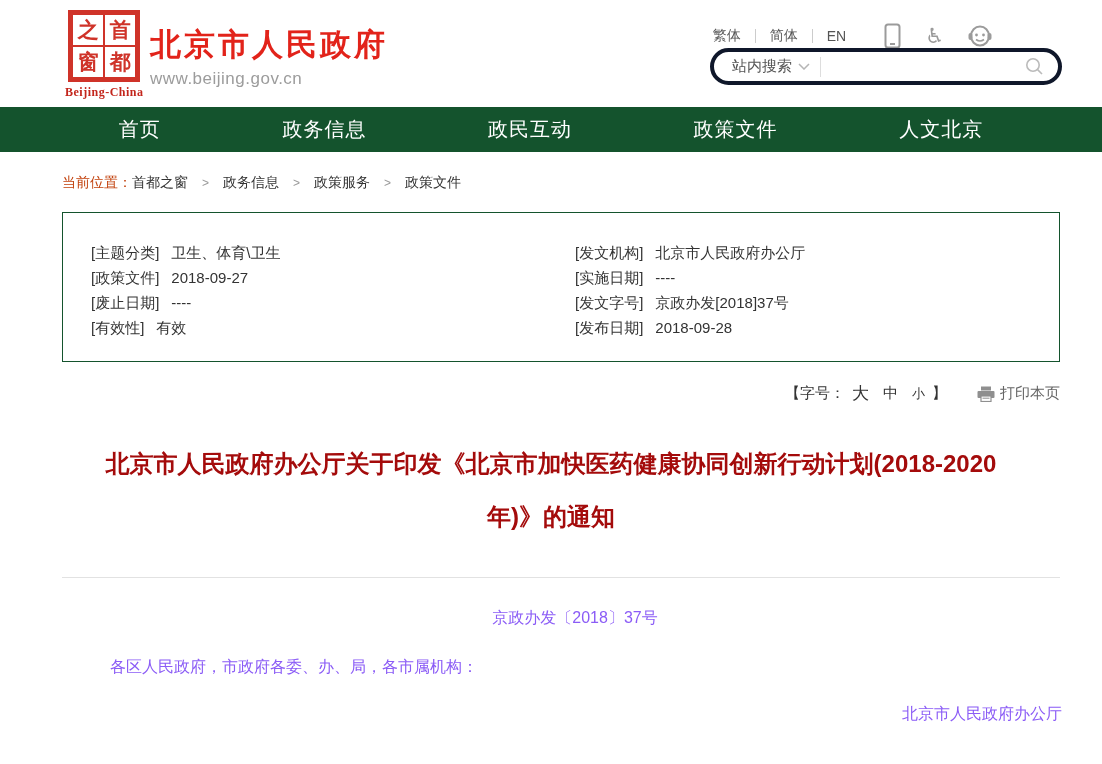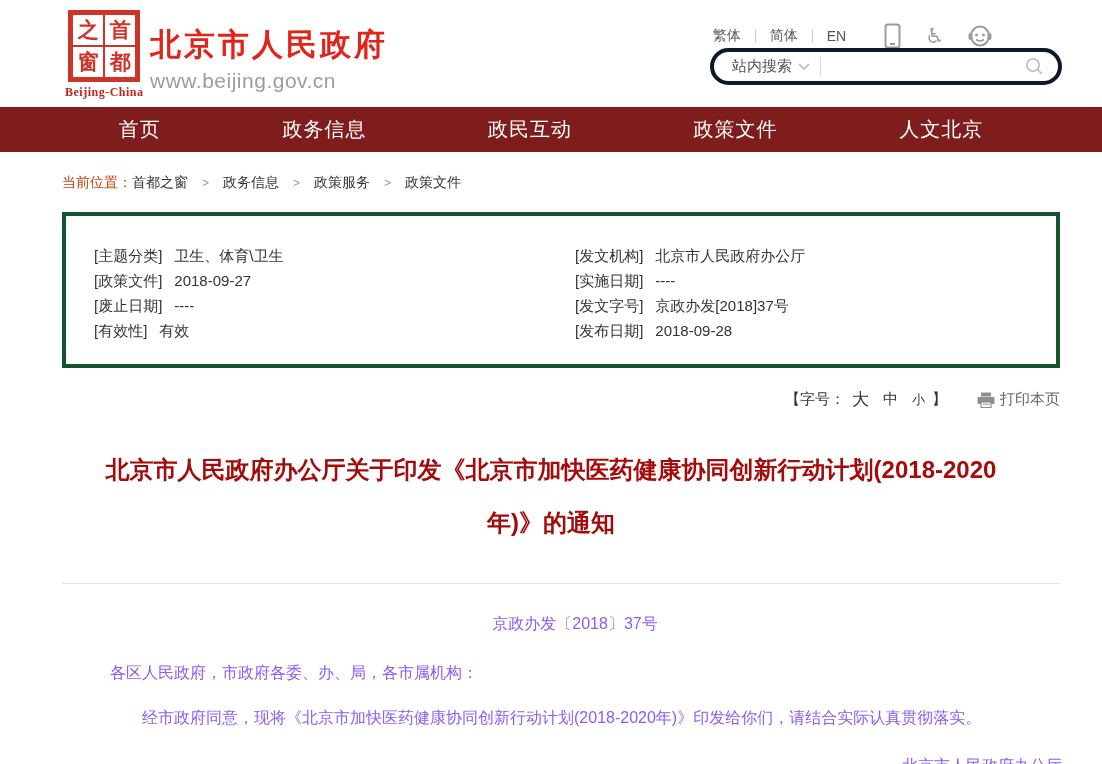--- a/index.html
+++ b/index.html
@@ -22,21 +22,21 @@
     color:#cf3329; font-weight:bold; font-size:21px;
     font-family:"Liberation Serif","DejaVu Serif",serif;
   }
   .logo-caption {
     margin-top:3px; color:#c3261c; font-weight:bold; font-size:12px;
     font-family:"Liberation Serif","DejaVu Serif",serif; letter-spacing:.5px;
   }
 
   .site-ident { position:absolute; left:150px; top:24px; }
   .site-title { color:#e2231a; font-size:31px; font-weight:bold; letter-spacing:3px; cursor:pointer; }
-  .site-url { color:#9c9c9c; font-size:21px; margin-top:3px; letter-spacing:.5px; }
+  .site-url { color:#9c9c9c; font-size:17px; margin-top:3px; letter-spacing:.5px; }
 
   .top-links {
     position:absolute; top:23px; right:110px; height:26px;
     display:flex; align-items:center; font-size:14px; color:#555;
   }
   .lang-link { padding:0 14px; cursor:pointer; }
   .lang-sep { width:1px; height:14px; background:#ccc; }
   .hdr-icon { margin-left:24px; cursor:pointer; display:flex; align-items:center; }
   .wheel { font-size:21px; color:#9b9b9b; line-height:1;
            font-family:"DejaVu Sans",sans-serif; }
@@ -47,37 +47,37 @@
     display:flex; align-items:center; padding:0 14px 0 18px; background:#fff;
   }
   .search-cat { color:#555; font-size:15px; cursor:pointer; display:flex; align-items:center; }
   .search-cat svg { margin-left:6px; }
   .search-divider { width:1px; height:20px; background:#ddd; margin:0 10px; }
   .search-input { flex:1; border:none; outline:none; font-size:14px; color:#333; background:transparent; }
   .search-go { cursor:pointer; display:flex; align-items:center; }
 
   
   .nav {
-    height:45px; background:#7f1d1d; display:flex; align-items:center;
+    height:45px; background:#14532d; display:flex; align-items:center;
     justify-content:space-around; padding:0 58px;
   }
   .nav-item { color:#fff; font-size:20px; letter-spacing:1px; cursor:pointer; }
 
   
   .breadcrumb {
     margin:22px 0 0 62px; font-size:14px; color:#333;
     display:flex; align-items:center;
   }
   .bc-prefix { color:#c2410c; }
   .bc-item { color:#333; cursor:pointer; }
   .bc-sep { color:#999; margin:0 14px; font-size:12px; }
 
   
   .meta-box {
-    margin:20px 0 0 62px; width:998px; border:4px solid #14532d;
+    margin:20px 0 0 62px; width:998px; border:1px solid #14532d;
     padding:27px 0 21px 28px; display:flex;
   }
   .meta-col { width:50%; }
   .meta-row { display:flex; font-size:15px; color:#333; line-height:25px; }
   .meta-label { white-space:nowrap; margin-right:12px; }
   .meta-value { white-space:nowrap; }
 
   
   .toolbar {
     width:998px; margin:20px 0 0 62px; display:flex; justify-content:flex-end;
@@ -243,16 +243,15 @@
   </span>
 </div>
 
 <h1 class="doc-title">北京市人民政府办公厅关于印发《北京市加快医药健康协同创新行动计划(2018-2020年)》的通知</h1>
 
 <div class="divider"></div>
 
 <div class="doc-body">
   <div class="doc-number">京政办发〔2018〕37号</div>
   <div class="salutation">各区人民政府，市政府各委、办、局，各市属机构：</div>
-  <div class="paragraph">经市政府同意，现将《北京市加快医药健康协同创新行动计划(2018-2020年)》印发给你们，请结合实际认真贯彻落实。</div>
   <div class="signature">北京市人民政府办公厅</div>
 
 </div>
 
 </body></html>

